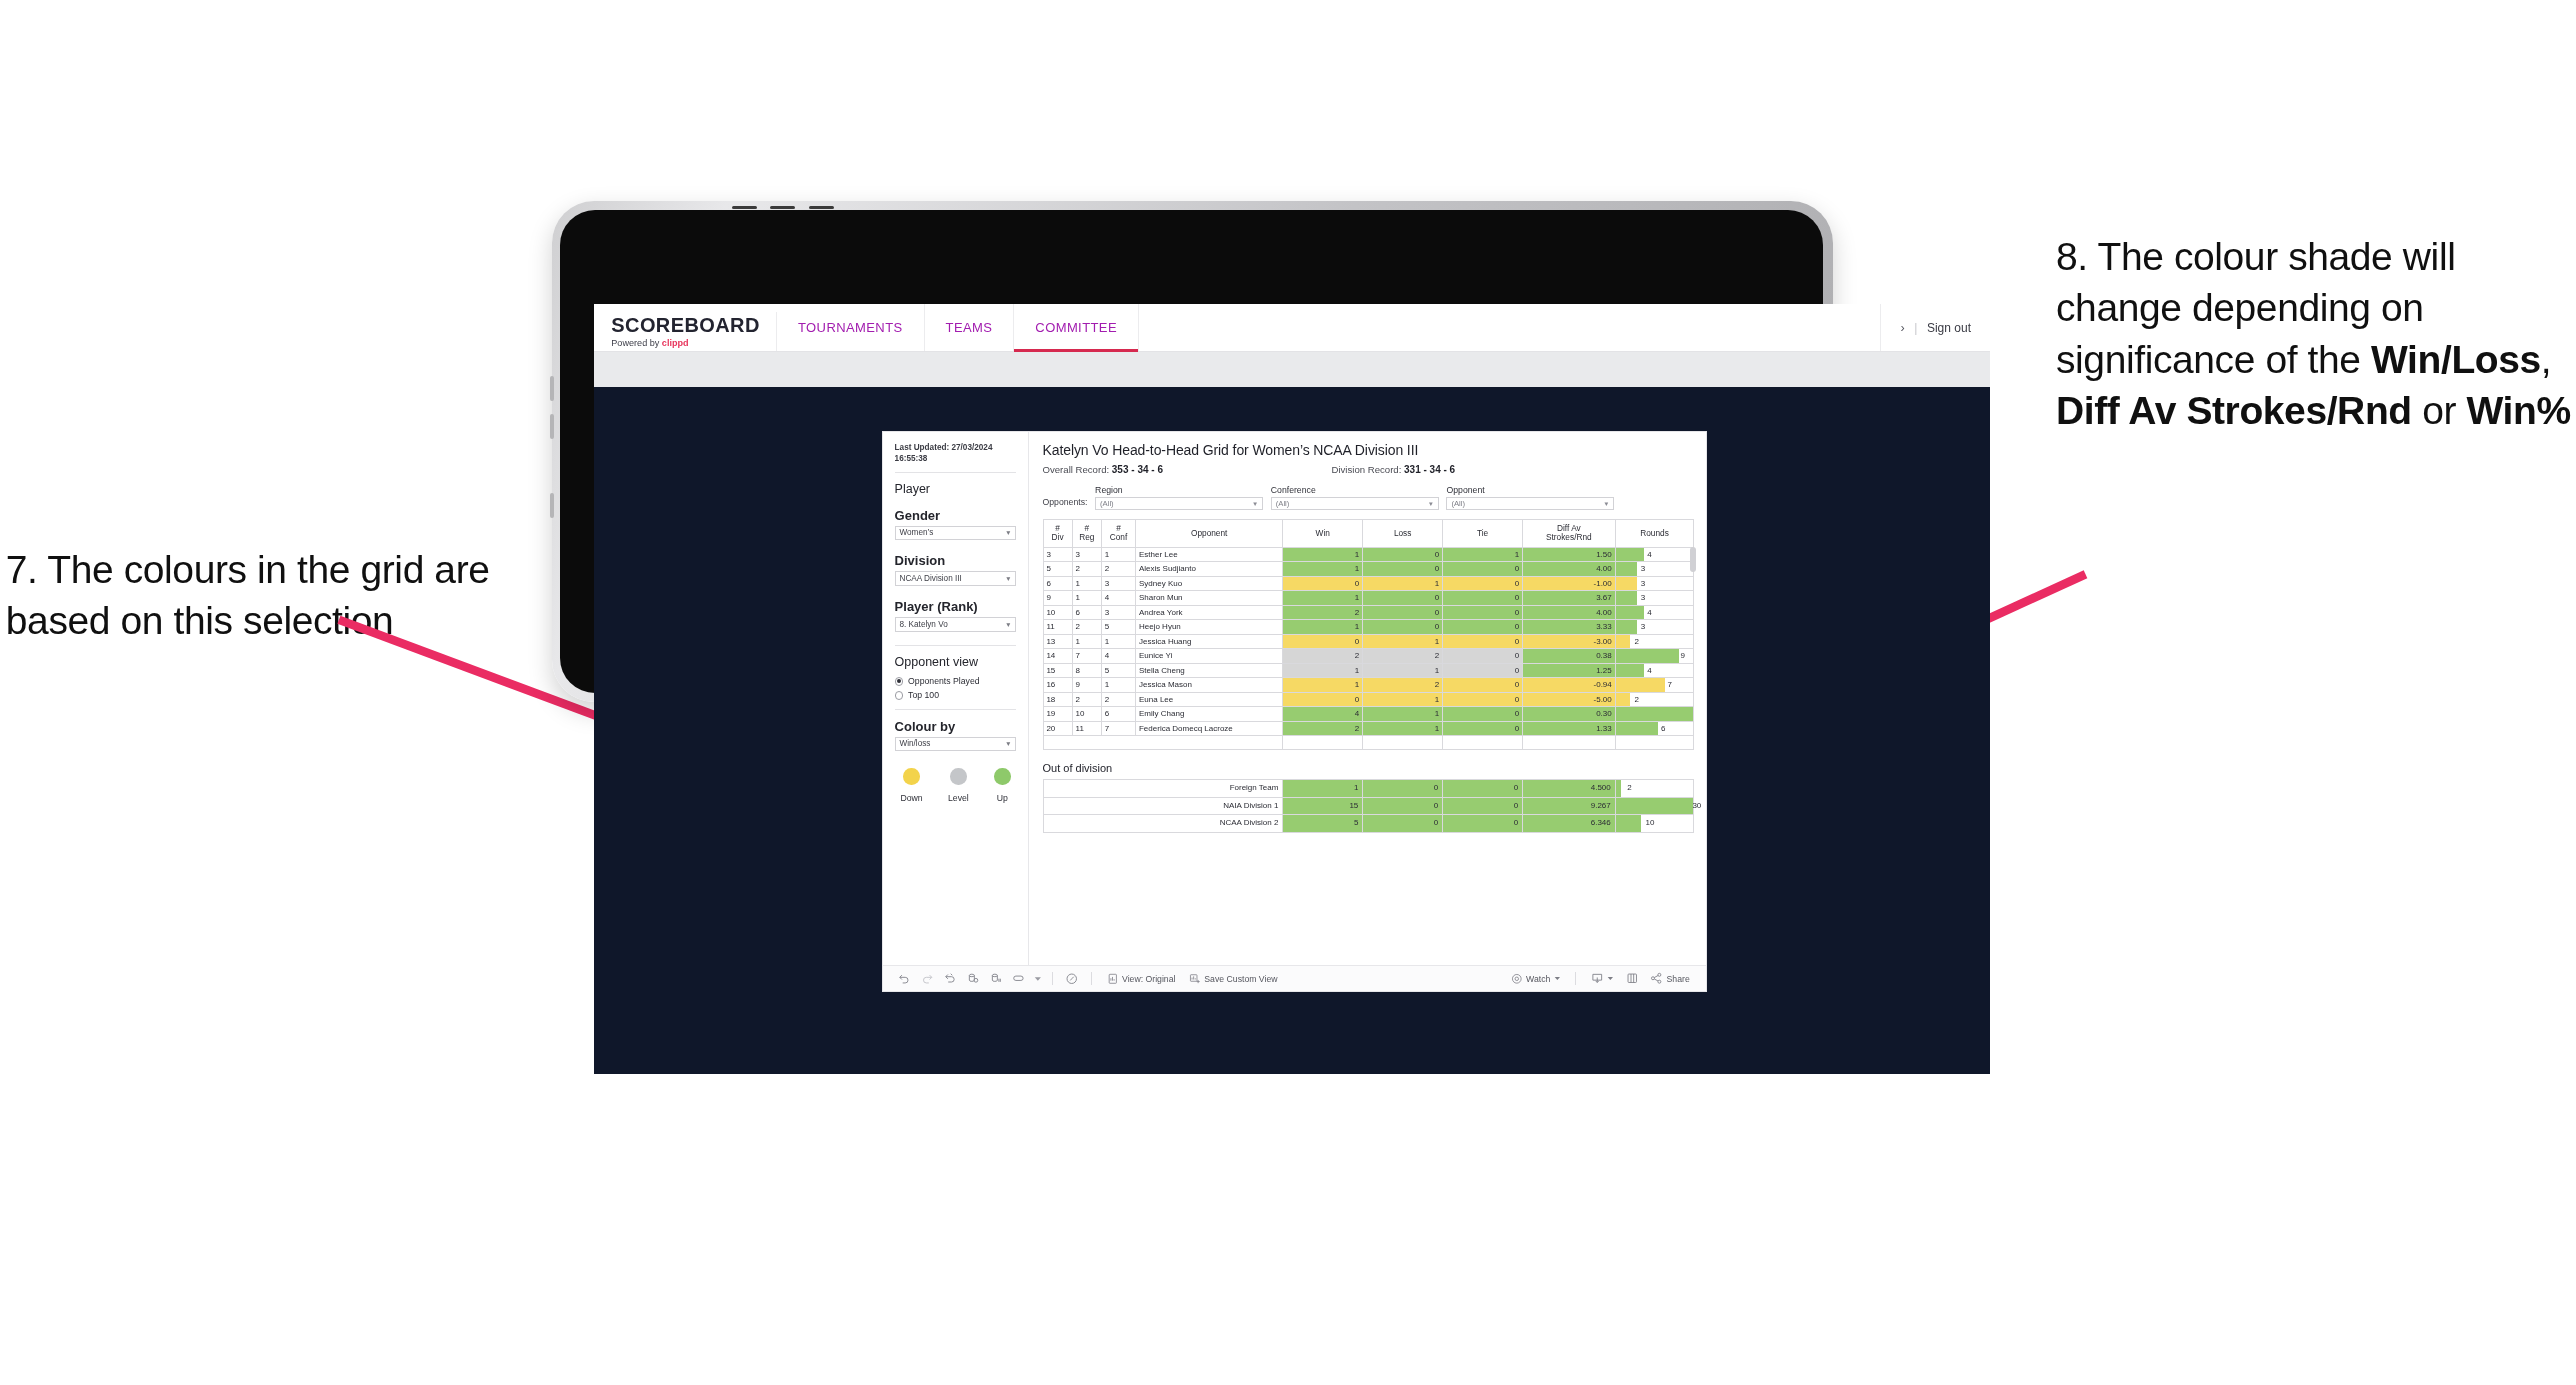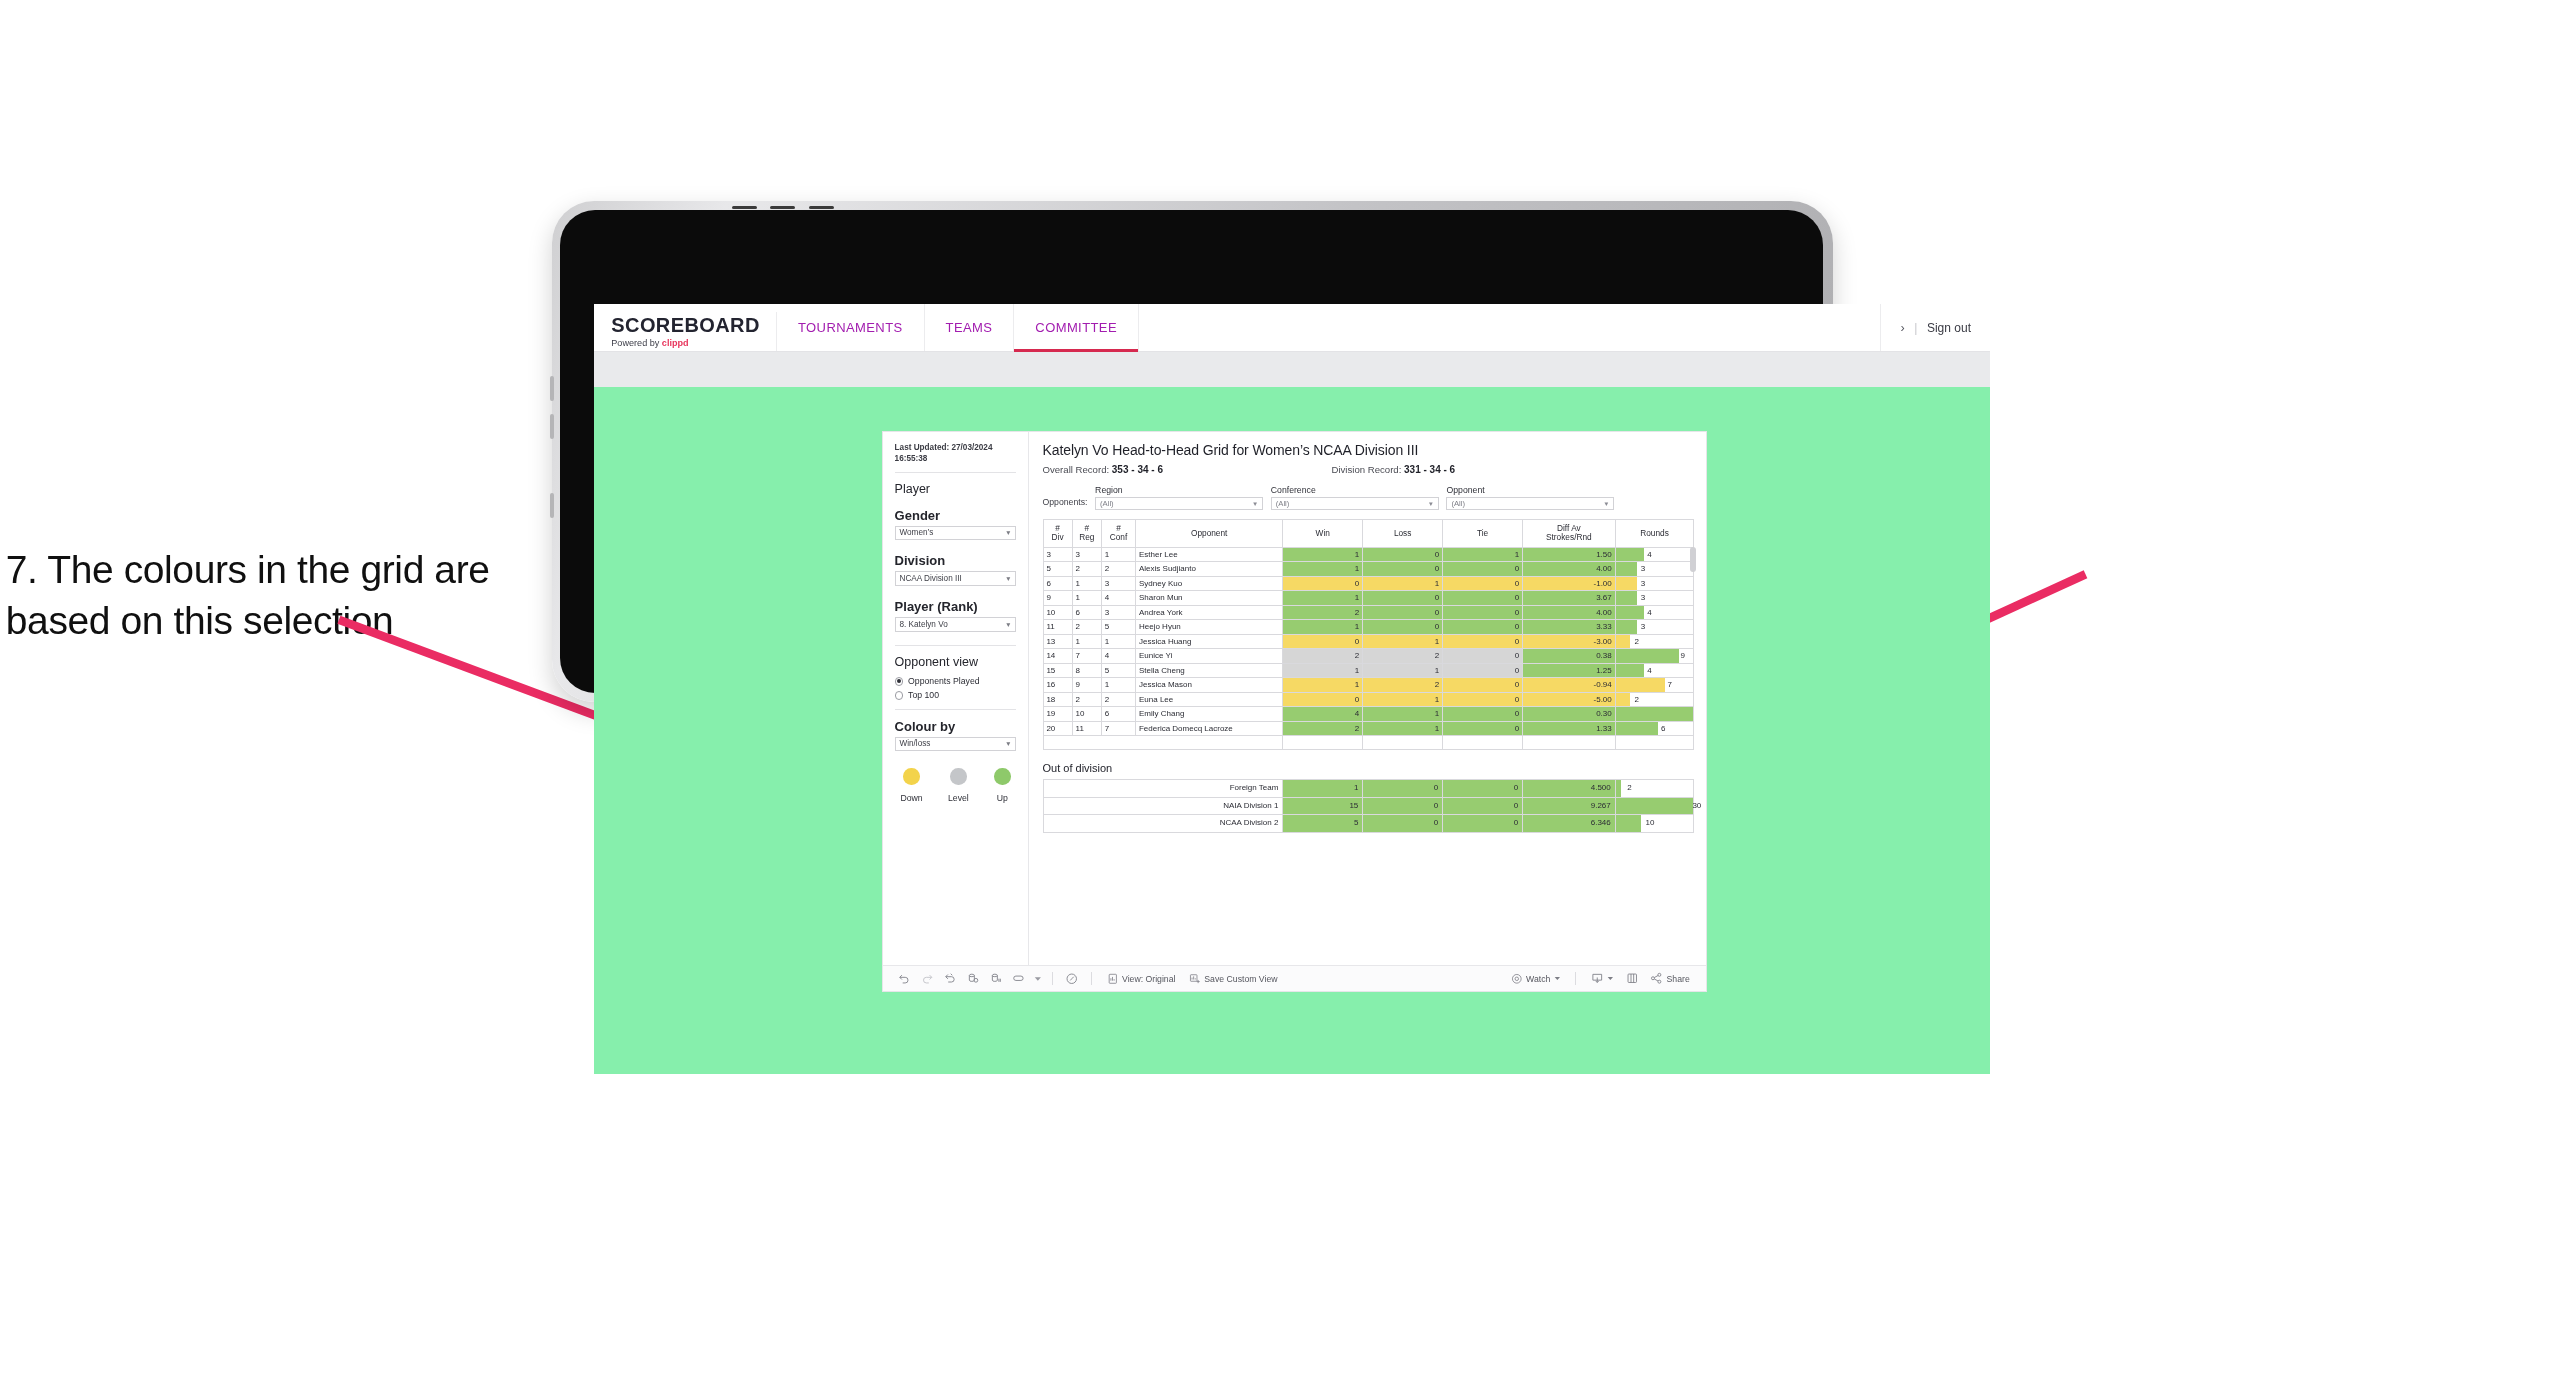--- a/index.html
+++ b/index.html
@@ -83,21 +83,21 @@
     display: flex; align-items: center; padding-left: 19px; gap: 29px;
   }
   .subnav-item {
     font-size: 11px; letter-spacing: 0.4px; color: #33343c; cursor: pointer;
     white-space: nowrap;
   }
   .subnav-item.active { color: #e8476c; }
 
   #canvas {
     position: absolute; left: 0; top: 83px; width: 1504px; height: 688px;
-    background: #86efac;
+    background: #0f172a;
   }
 
   
   #viz {
     position: absolute; left: 289px; top: 45px;
     width: 823px; height: 559px;
     background: #ffffff;
     box-shadow: 0 0 0 1px #e6e6e9;
     display: flex; flex-direction: column;
   }
@@ -208,20 +208,23 @@
 
   <svg class="arrow-svg" style="left:327px; top:587px; width:520px; height:250px;" viewBox="0 0 540 260">
     <defs>
       <marker id="ah1" markerWidth="7" markerHeight="7" refX="5.4" refY="3.5" orient="auto">
         <polygon points="0,0 7,3.5 0,7" fill="#ea2c63"></polygon>
       </marker>
     </defs>
     <line x1="12" y1="34" x2="505" y2="218" stroke="#ea2c63" stroke-width="9" marker-end="url(#ah1)"></line>
   </svg>
 
+  <div class="annot" id="annot-right">
+    <span>8. The colour shade will change depending on significance of the </span><b>Win/Loss</b><span>, </span><b>Diff Av Strokes/Rnd</b><span> or </span><b>Win%</b>
+  </div>
 
   <svg class="arrow-svg" style="left:1666px; top:549px; width:433px; height:241px;" viewBox="0 0 450 250">
     <defs>
       <marker id="ah2" markerWidth="7" markerHeight="7" refX="5.4" refY="3.5" orient="auto">
         <polygon points="0,0 7,3.5 0,7" fill="#ea2c63"></polygon>
       </marker>
     </defs>
     <line x1="436" y1="26" x2="30" y2="212" stroke="#ea2c63" stroke-width="9" marker-end="url(#ah2)"></line>
   </svg>
 

